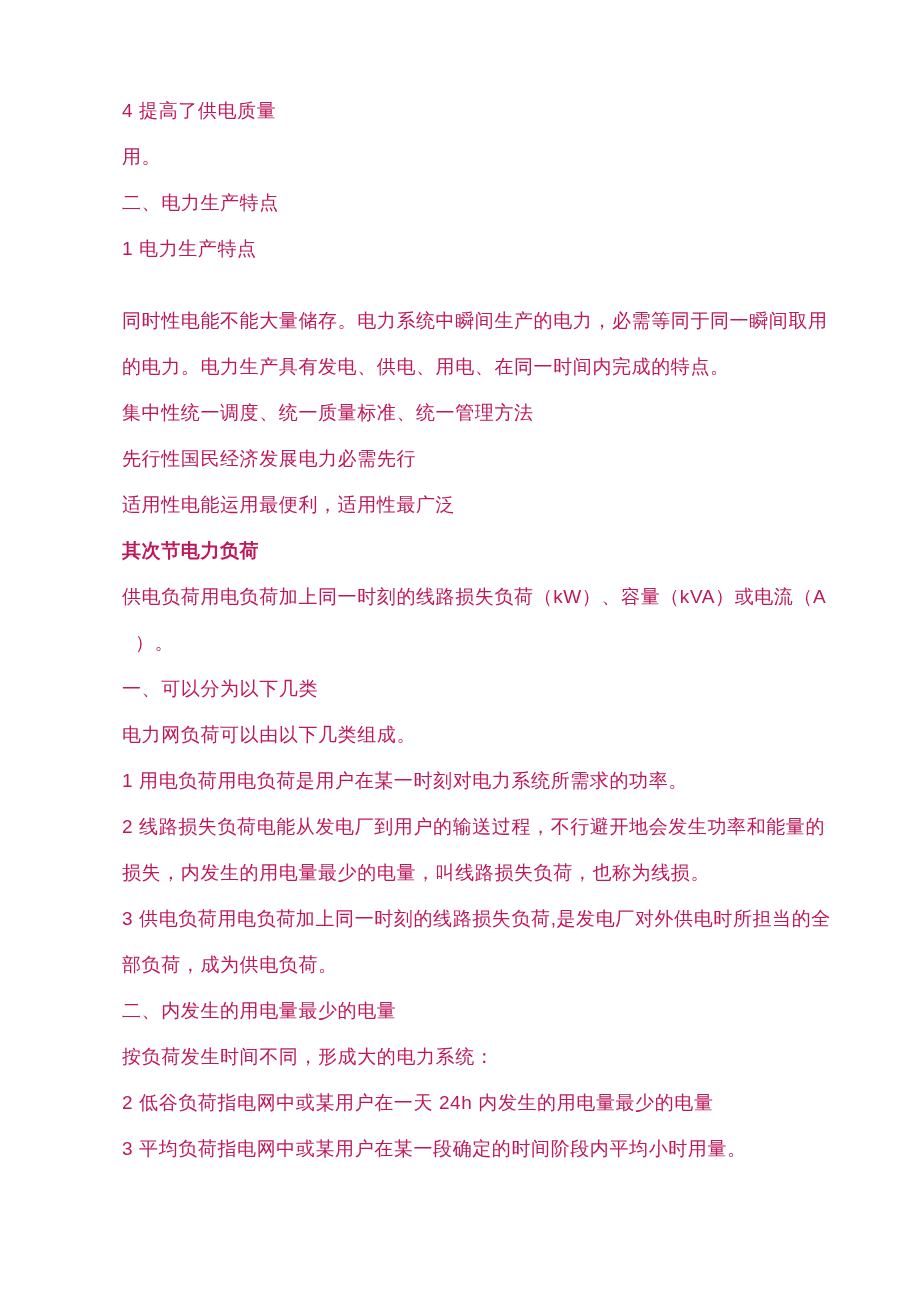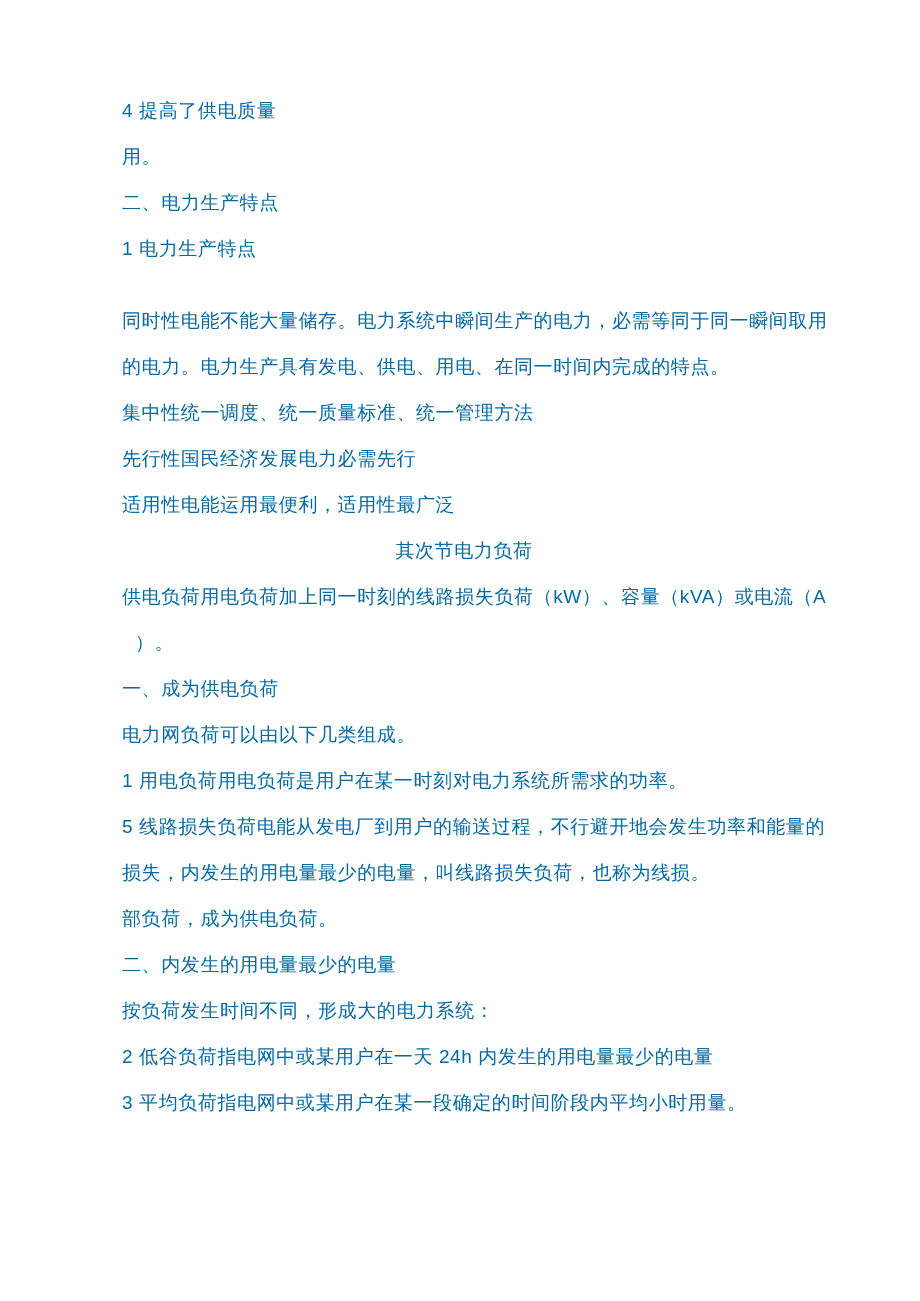--- a/index.html
+++ b/index.html
@@ -28,50 +28,51 @@
     font-size: 19px;
     line-height: 46px;
     letter-spacing: 0.6px;
   }
   .line {
     height: 46px;
     white-space: nowrap;
     text-align: left;
   }
   .line.center {
-    text-align: center;
+    font-weight: bold;
   }
   .line.indent {
     padding-left: 13px;
   }
   .line.gap {
     margin-top: 26px;
   }
 </style>
 </head>
 <body style="background: rgb(255, 255, 255);">
 
 <div class="page">
-  <div class="doc" id="doc" style="color: #0369a1;">
+  <div class="doc" id="doc" style="color: #be185d;">
       <div class="line">4 提高了供电质量</div>
       <div class="line">用。</div>
       <div class="line">二、电力生产特点</div>
       <div class="line">1 电力生产特点</div>
       <div class="line gap">同时性电能不能大量储存。电力系统中瞬间生产的电力，必需等同于同一瞬间取用</div>
       <div class="line">的电力。电力生产具有发电、供电、用电、在同一时间内完成的特点。</div>
       <div class="line">集中性统一调度、统一质量标准、统一管理方法</div>
       <div class="line">先行性国民经济发展电力必需先行</div>
       <div class="line">适用性电能运用最便利，适用性最广泛</div>
       <div class="line center">其次节电力负荷</div>
       <div class="line">供电负荷用电负荷加上同一时刻的线路损失负荷（kW）、容量（kVA）或电流（A</div>
       <div class="line indent">）。</div>
-      <div class="line">一、成为供电负荷</div>
+      <div class="line">一、可以分为以下几类</div>
       <div class="line">电力网负荷可以由以下几类组成。</div>
       <div class="line">1 用电负荷用电负荷是用户在某一时刻对电力系统所需求的功率。</div>
-      <div class="line">5 线路损失负荷电能从发电厂到用户的输送过程，不行避开地会发生功率和能量的</div>
+      <div class="line">2 线路损失负荷电能从发电厂到用户的输送过程，不行避开地会发生功率和能量的</div>
       <div class="line">损失，内发生的用电量最少的电量，叫线路损失负荷，也称为线损。</div>
+      <div class="line">3 供电负荷用电负荷加上同一时刻的线路损失负荷,是发电厂对外供电时所担当的全</div>
       <div class="line">部负荷，成为供电负荷。</div>
       <div class="line">二、内发生的用电量最少的电量</div>
       <div class="line">按负荷发生时间不同，形成大的电力系统：</div>
       <div class="line">2 低谷负荷指电网中或某用户在一天 24h 内发生的用电量最少的电量</div>
       <div class="line">3 平均负荷指电网中或某用户在某一段确定的时间阶段内平均小时用量。</div>
     </div>
 </div>
 
 </body></html>

